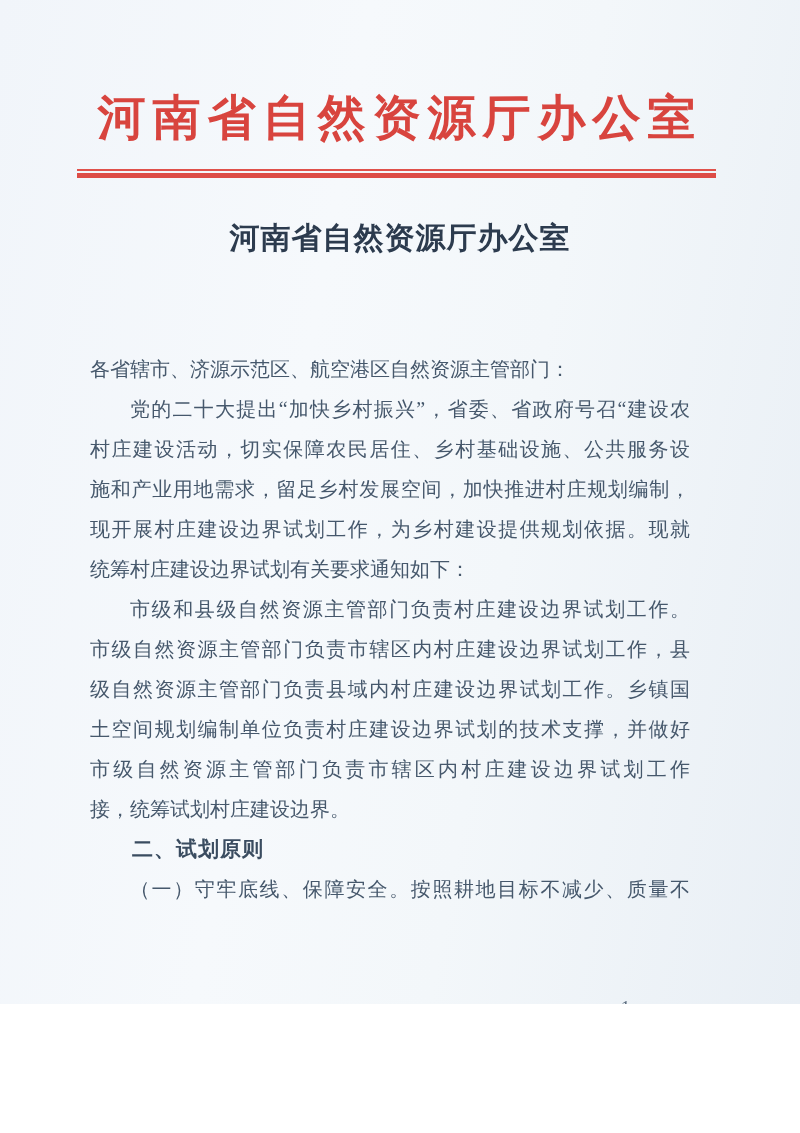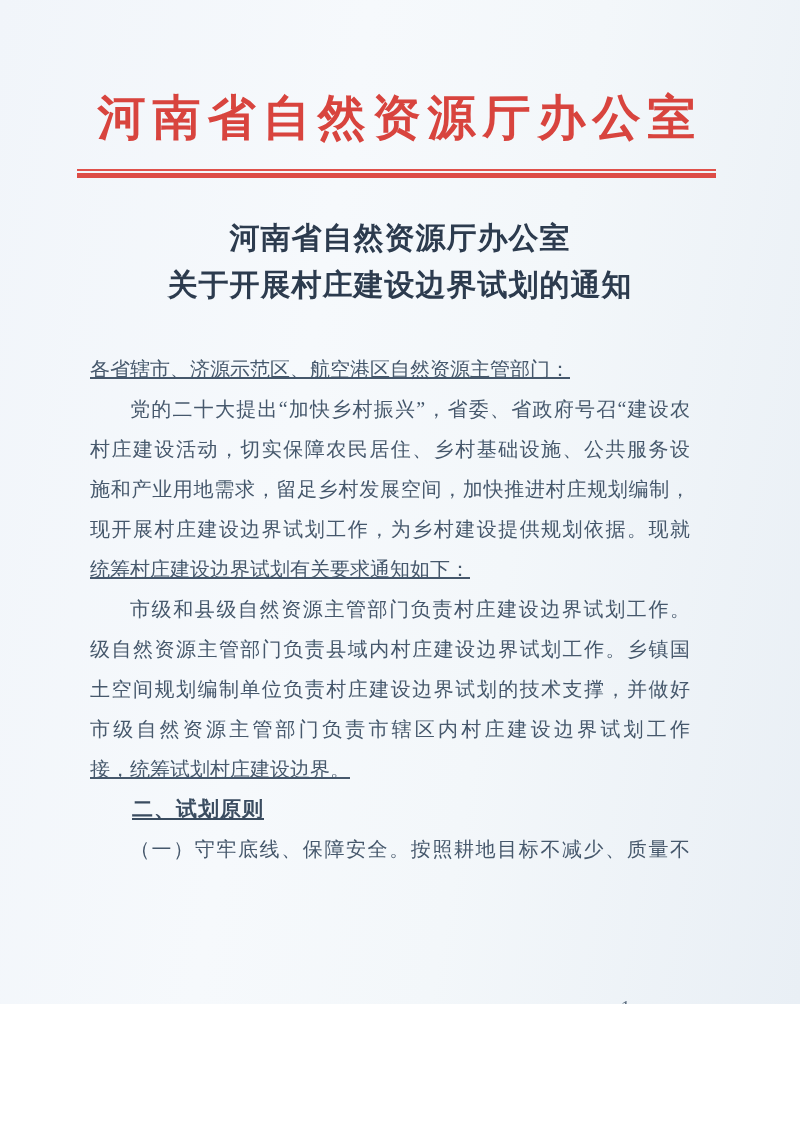--- a/index.html
+++ b/index.html
@@ -45,21 +45,21 @@
     font-size: 20px;
   }
   .line {
     height: 40px;
     line-height: 40px;
     overflow: hidden;
     text-align: justify;
     text-align-last: justify;
     text-justify: inter-character;
   }
-  .line.plain { text-align: center; text-align-last: left; text-decoration: underline; }
+  .line.plain { text-align: center; text-align-last: left; }
   .line.indent { text-indent: 2em; }
   .line.heading {
     font-family: "Liberation Sans", sans-serif;
     font-weight: bold;
     color: #3a4c60;
     font-size: 21px;
     letter-spacing: 1px;
   }
   .page-number {
     position: absolute;
@@ -83,31 +83,31 @@
   <div class="letterhead">河南省自然资源厅办公室</div>
 
   <div class="red-divider">
     <div class="thin"></div>
     <div class="gap"></div>
     <div class="thick"></div>
   </div>
 
   <div class="notice-title">
     <div>河南省自然资源厅办公室</div>
-    <div>关于开展村庄建设边界试划的通知</div>
   </div>
 
   <div class="body-text">
     <div class="line plain">各省辖市、济源示范区、航空港区自然资源主管部门：</div>
     <div class="line indent">党的二十大提出“加快乡村振兴”，省委、省政府号召“建设农</div>
     <div class="line">村庄建设活动，切实保障农民居住、乡村基础设施、公共服务设</div>
     <div class="line">施和产业用地需求，留足乡村发展空间，加快推进村庄规划编制，</div>
     <div class="line">现开展村庄建设边界试划工作，为乡村建设提供规划依据。现就</div>
     <div class="line plain">统筹村庄建设边界试划有关要求通知如下：</div>
     <div class="line indent">市级和县级自然资源主管部门负责村庄建设边界试划工作。</div>
+    <div class="line">市级自然资源主管部门负责市辖区内村庄建设边界试划工作，县</div>
     <div class="line">级自然资源主管部门负责县域内村庄建设边界试划工作。乡镇国</div>
     <div class="line">土空间规划编制单位负责村庄建设边界试划的技术支撑，并做好</div>
     <div class="line">市级自然资源主管部门负责市辖区内村庄建设边界试划工作</div>
     <div class="line plain">接，统筹试划村庄建设边界。</div>
     <div class="line plain indent heading">二、试划原则</div>
     <div class="line indent">（一）守牢底线、保障安全。按照耕地目标不减少、质量不</div>
   </div>
 
   <div class="page-number">— 1 —</div>
 

